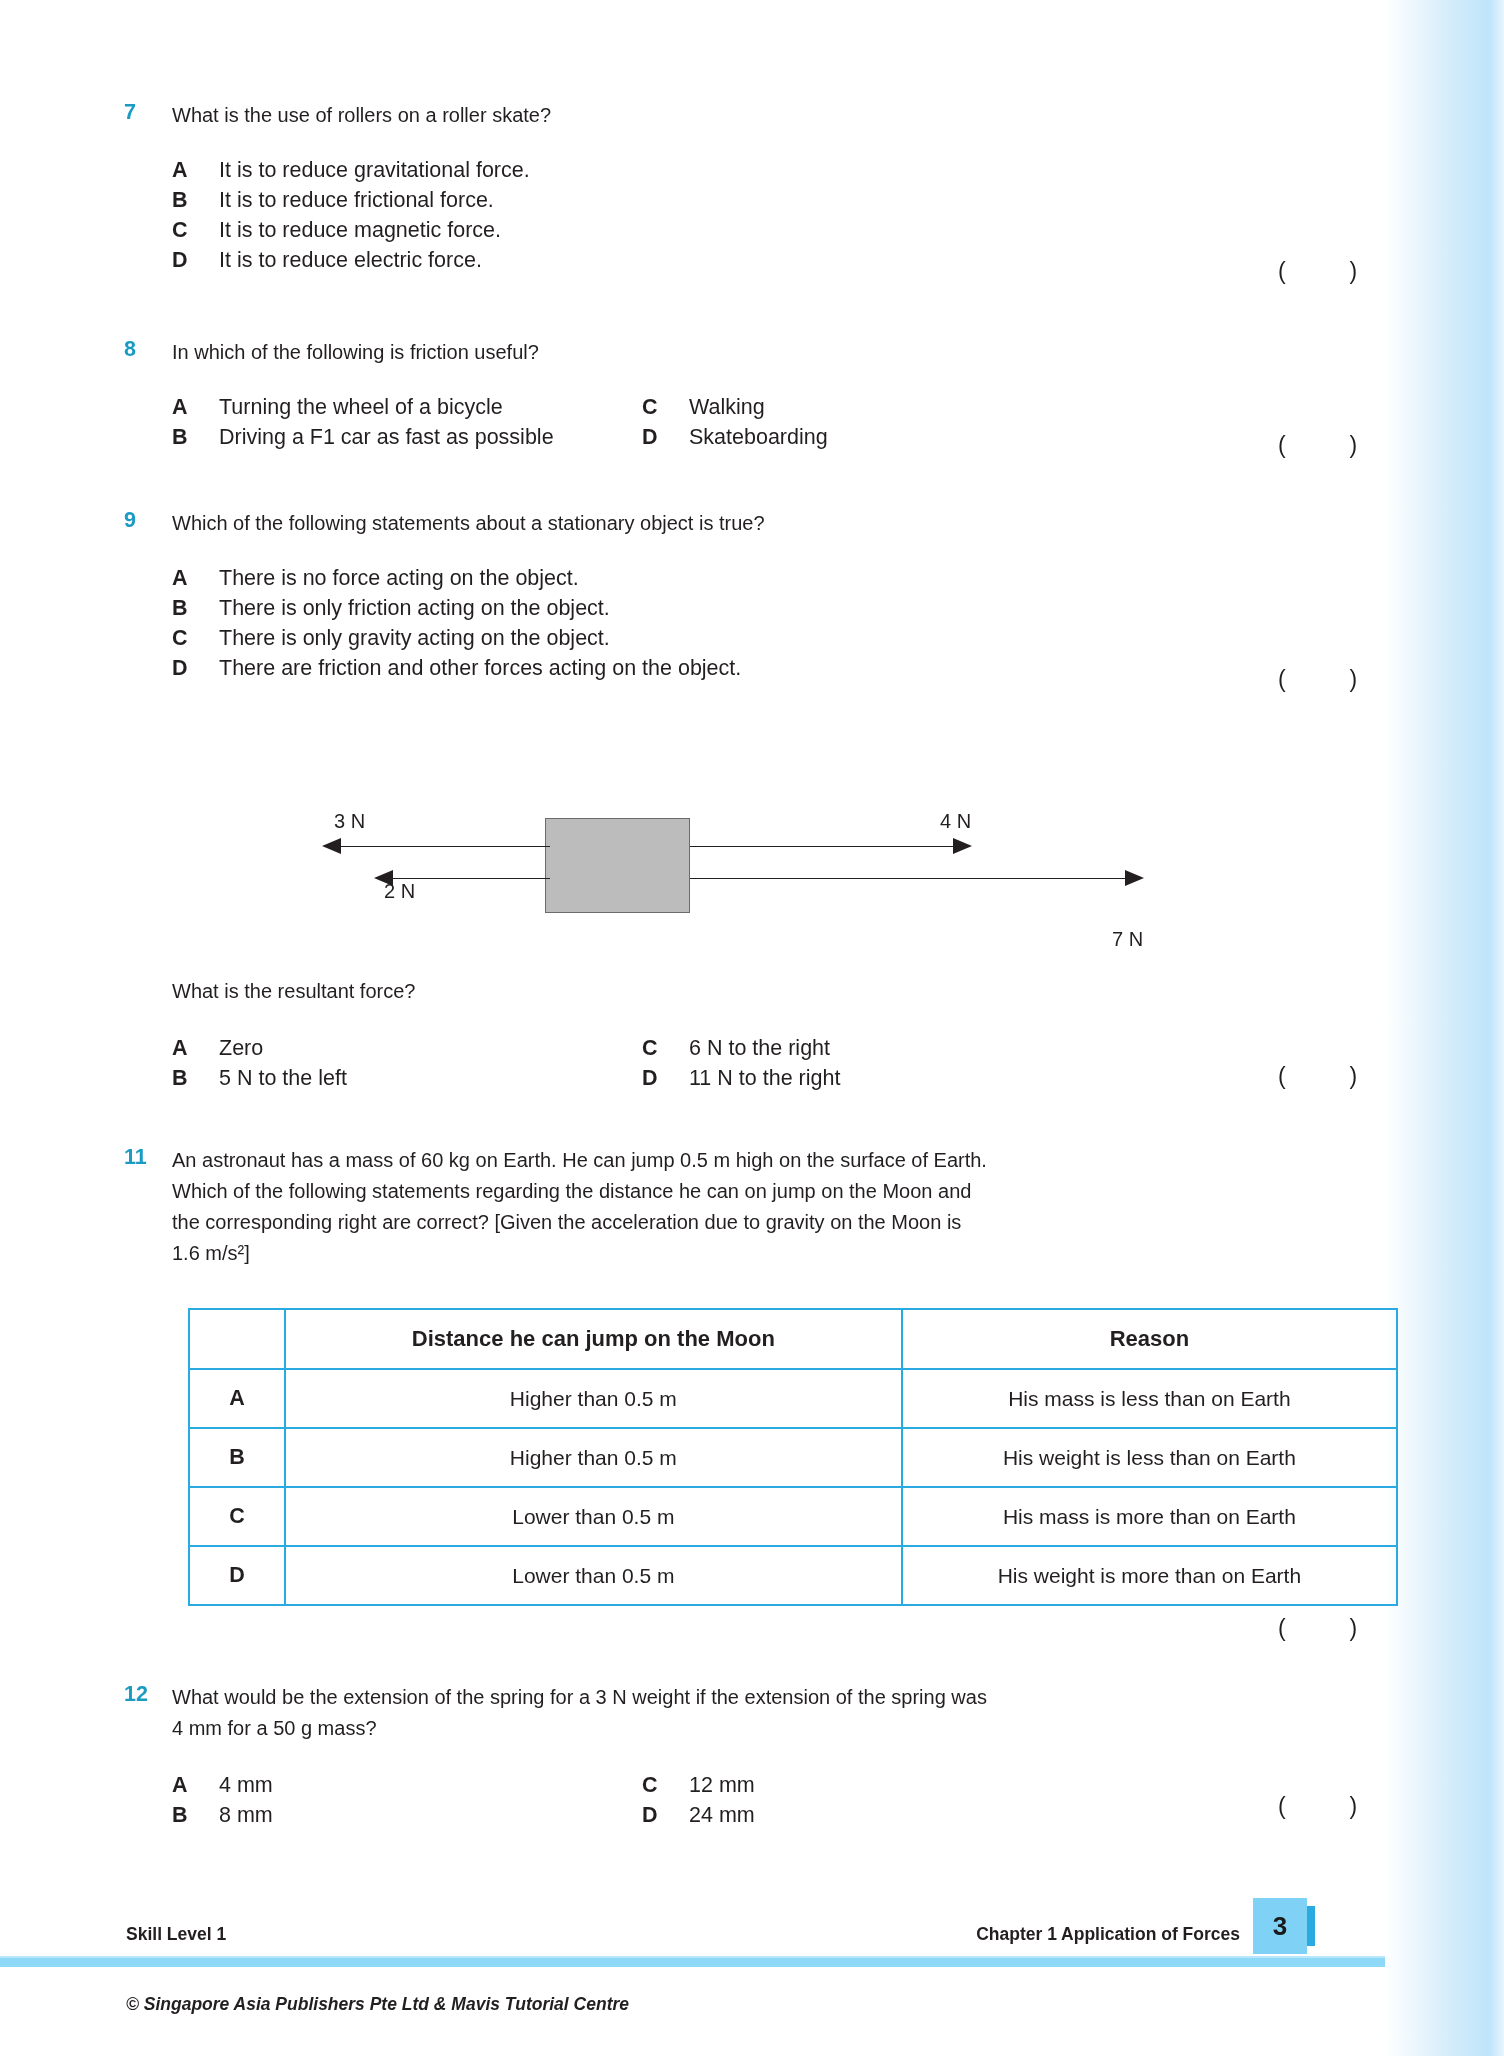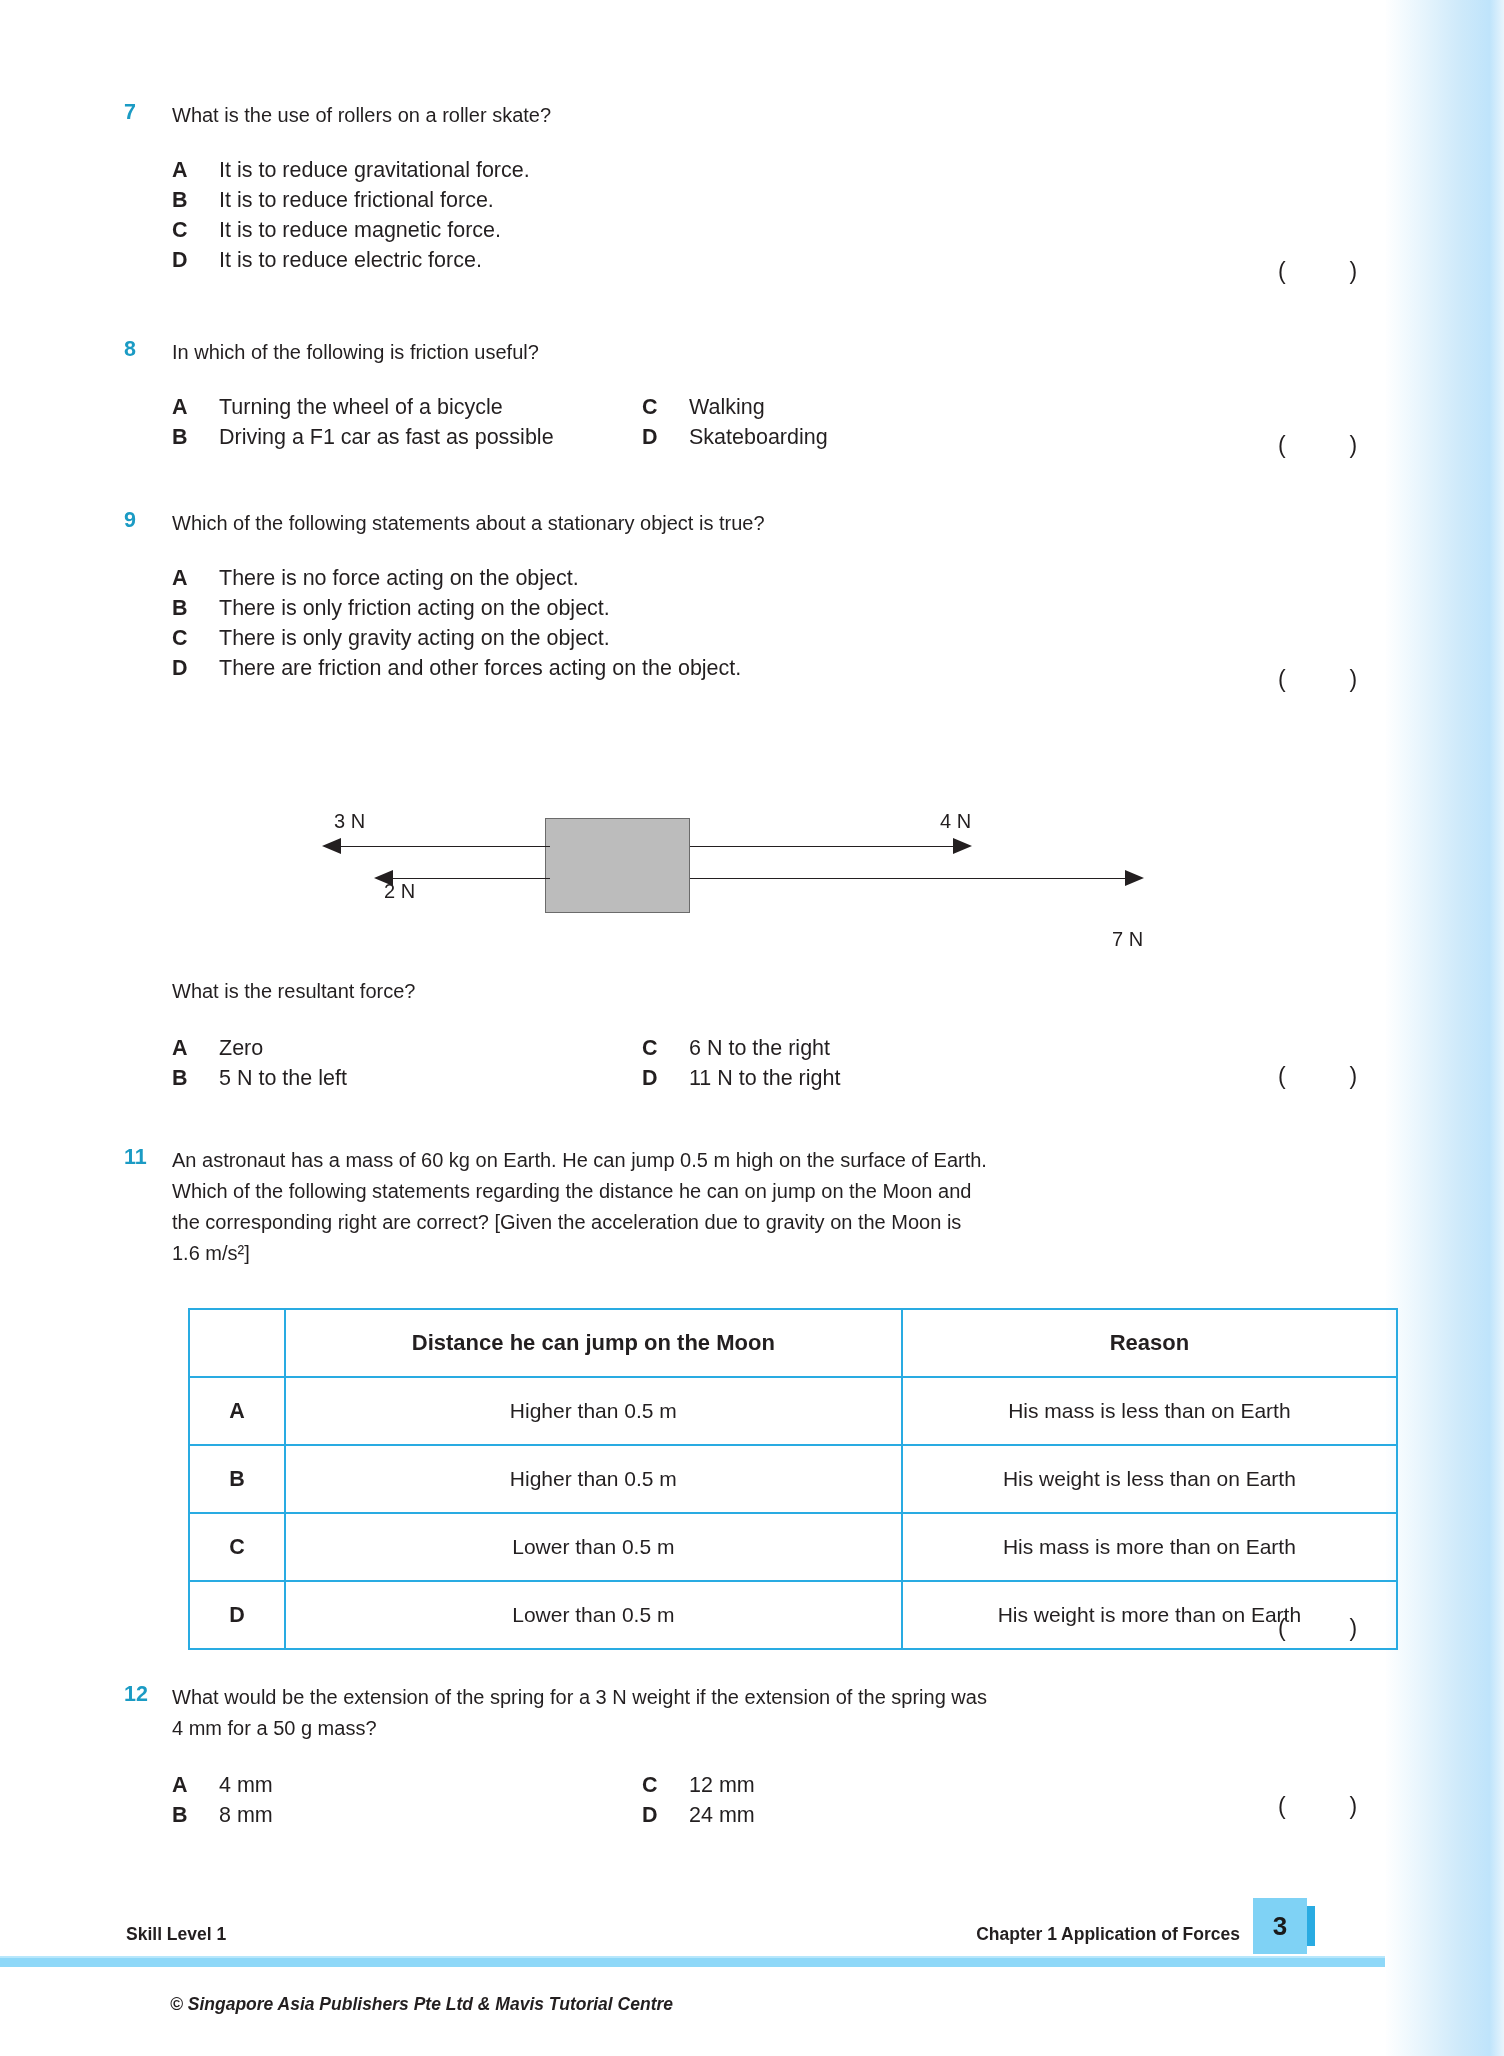--- a/index.html
+++ b/index.html
@@ -157,26 +157,26 @@
   
   .mtable {
     position: absolute;
     left: 188px;
     top: 1308px;
     width: 1210px;
     border-collapse: collapse;
   }
   .mtable td, .mtable th {
     border: 2px solid #29abe2;
-    height: 68px;
+    height: 53px;
     text-align: center;
     vertical-align: middle;
     font-size: 21px;
     font-weight: normal;
-    padding: 0 6px;
+    padding: 16px 6px;
     box-sizing: border-box;
   }
   .mtable th {
     font-weight: bold;
     font-size: 22px;
   }
   .mt-c0 { width: 96px; }
   .mt-c1 { width: 618px; }
   .mt-c2 { width: 496px; }
   .mtable td.letter {
@@ -243,21 +243,20 @@
     background: #29abe2;
   }
   .copyright {
     position: absolute;
     left: 126px;
     top: 1994px;
     font-size: 17.5px;
     font-style: italic;
     font-weight: bold;
     color: #231f20;
-    margin-left: 44px;
   }
 </style>
 </head>
 <body>
 
 <div class="page">
 
   <div class="edge-band"></div>
   <div class="edge-line"></div>
 

